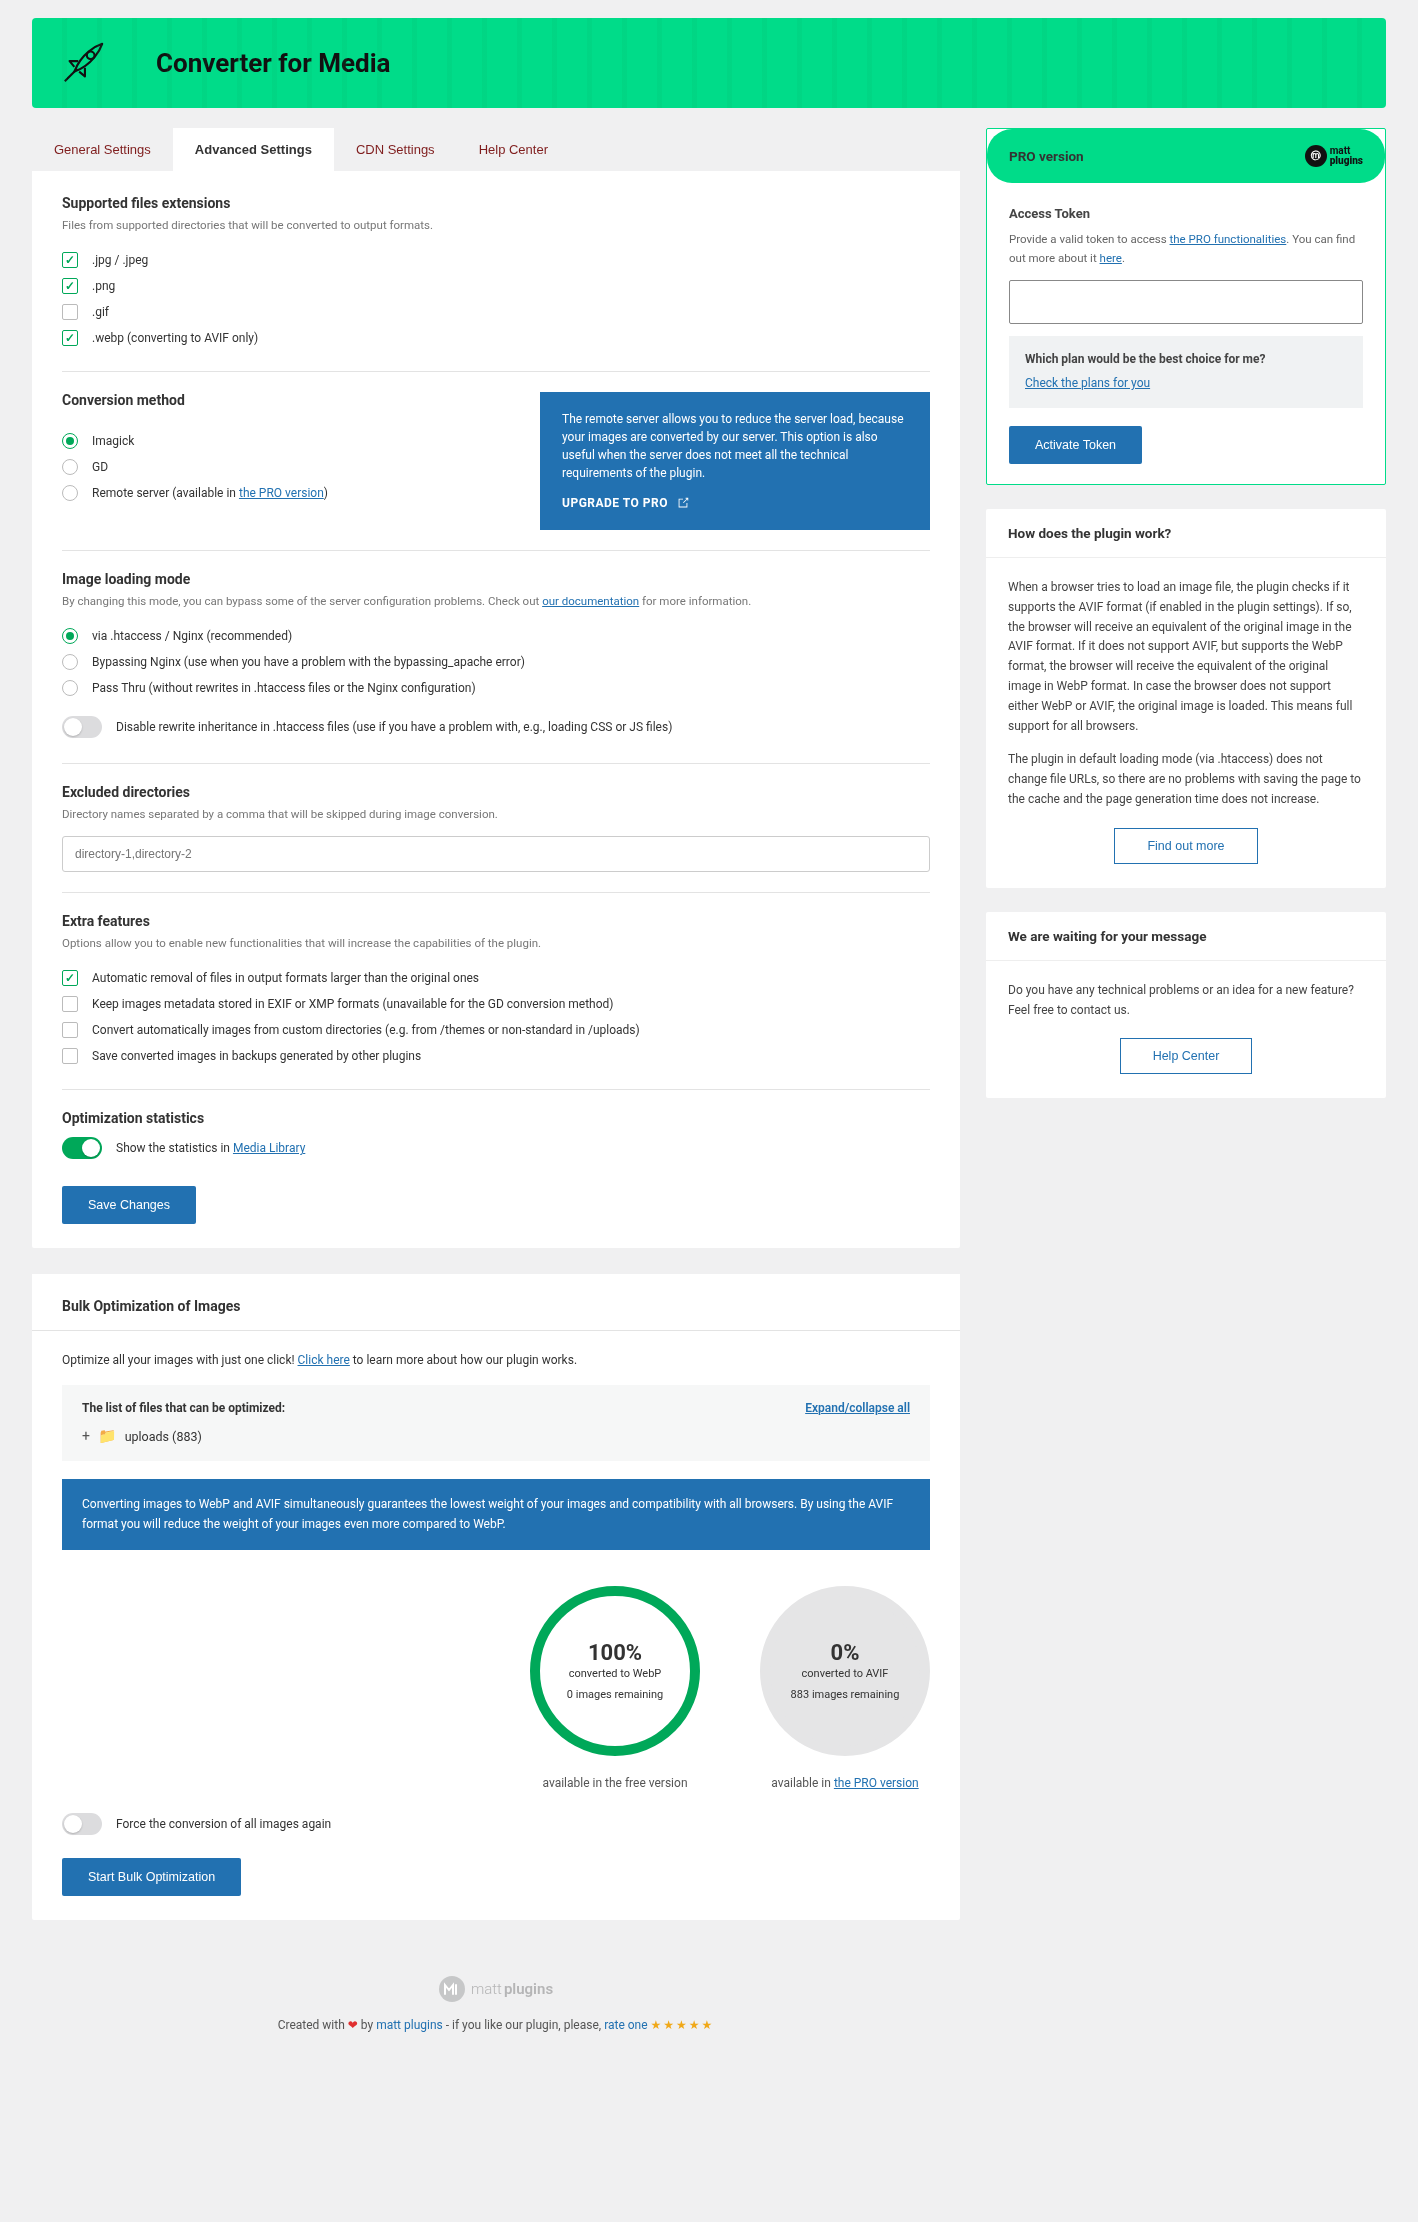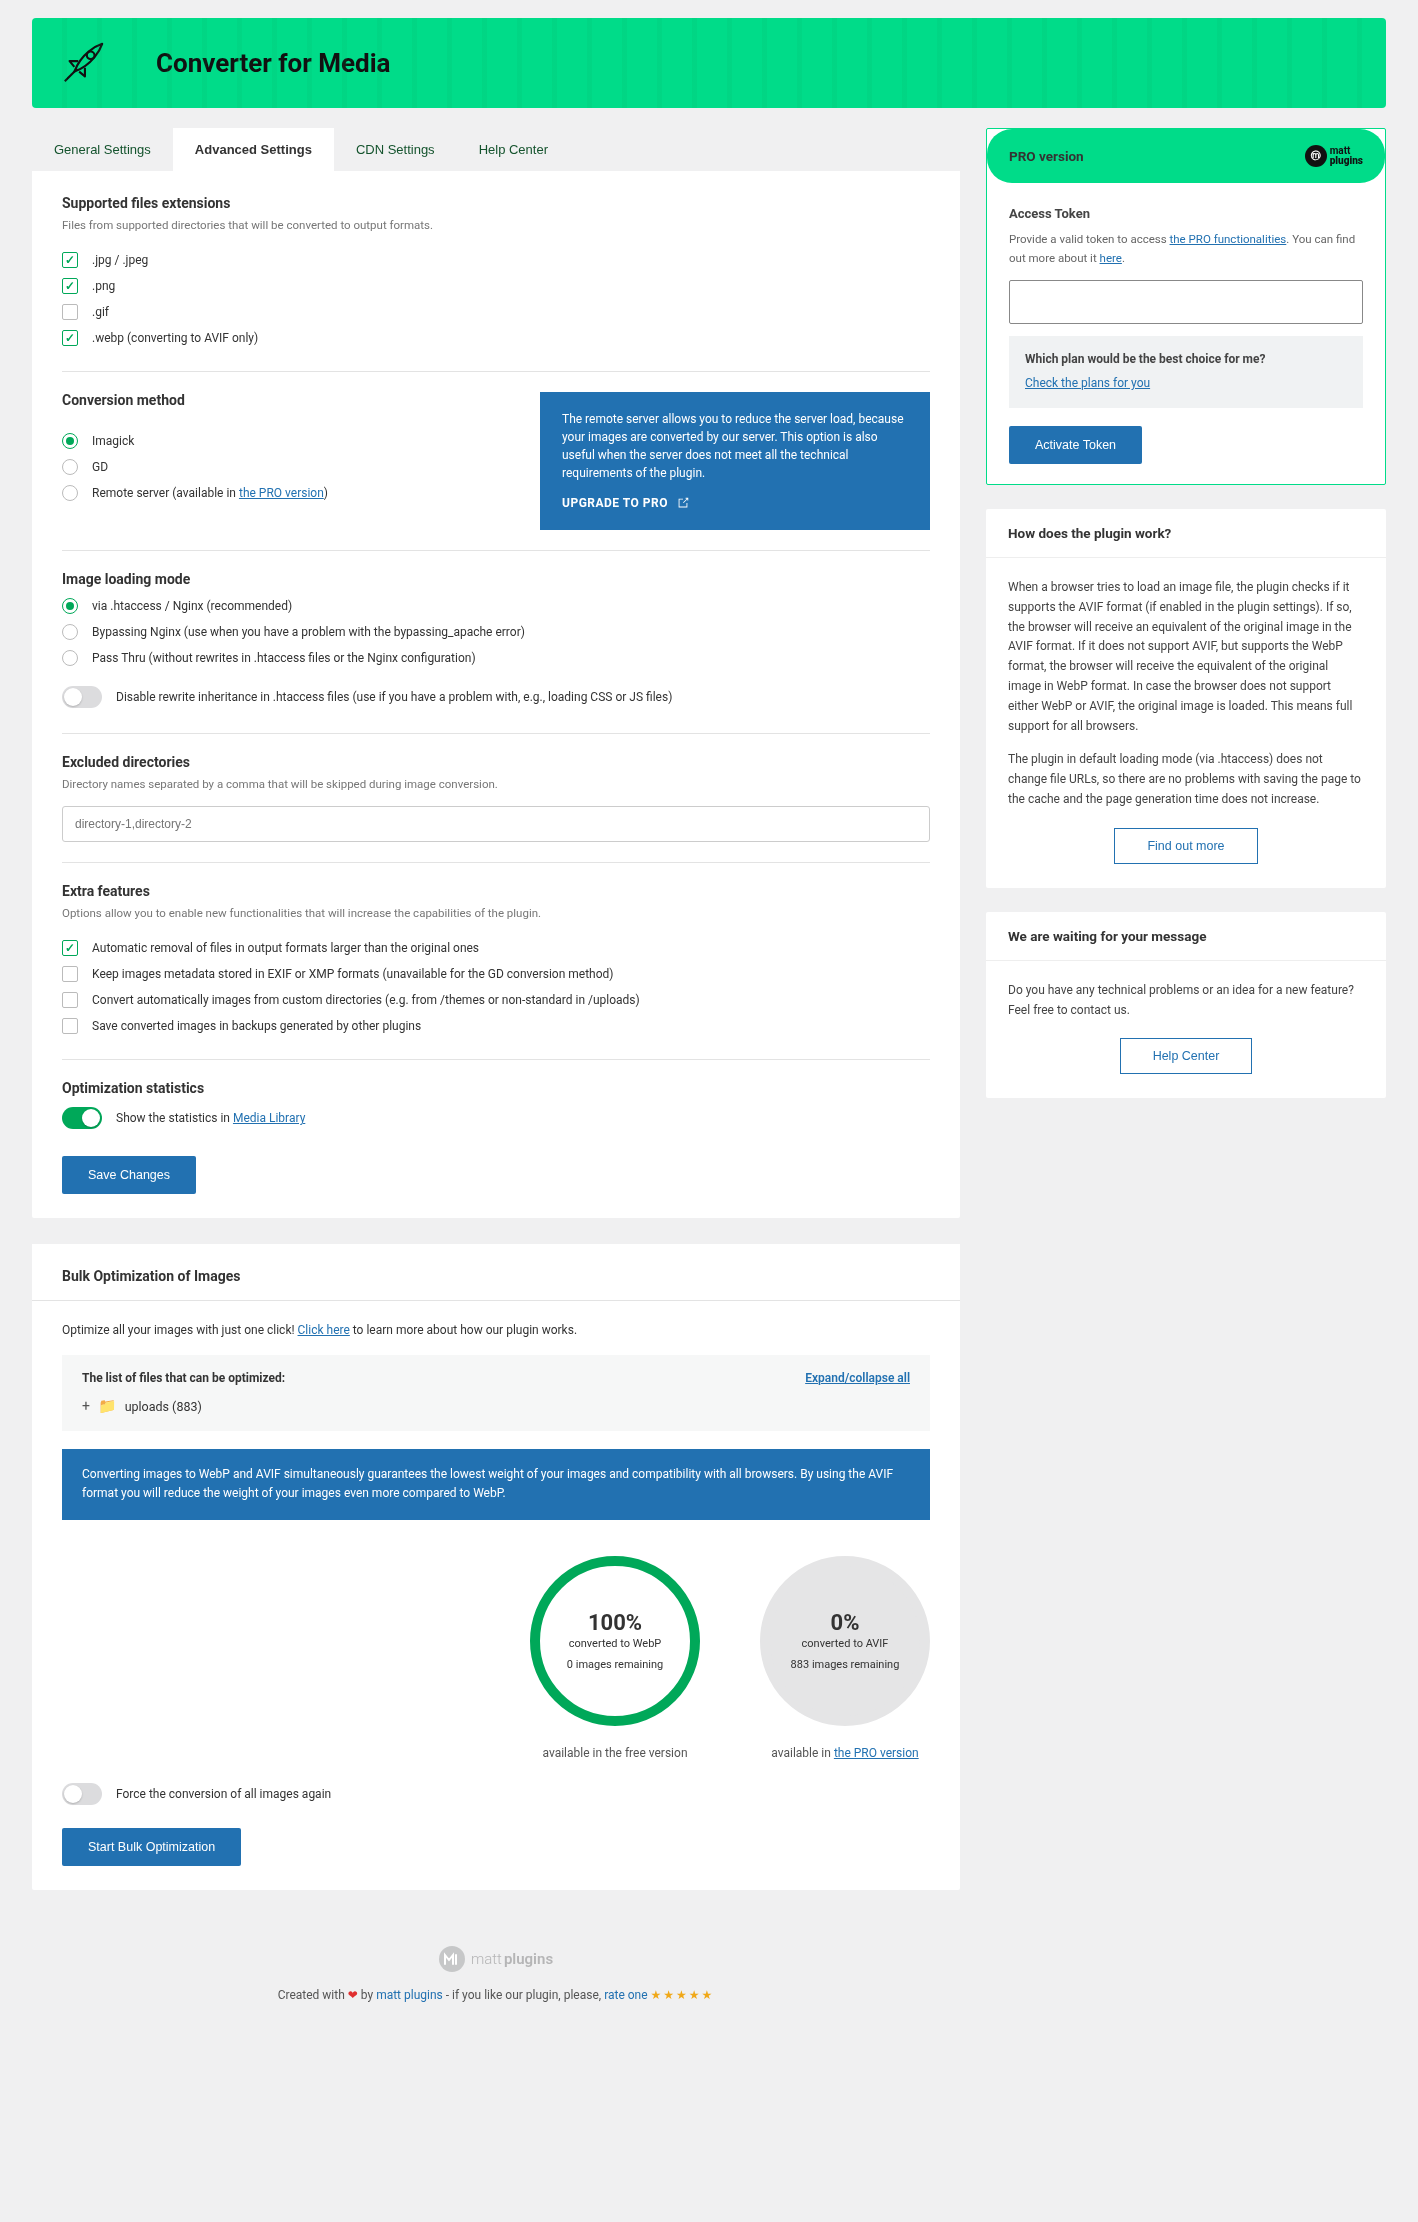--- a/index.html
+++ b/index.html
@@ -9,21 +9,21 @@
 .banner { background: #00dc89; border-radius: 4px; padding: 22px 28px; margin-bottom: 20px; display: flex; align-items: center; position: relative; overflow: hidden; gap: 32px; }
 .banner-icon { width: 46px; height: 46px; margin-right: 18px; }
 .banner-title { font-size: 26px; font-weight: 700; color: #111; }
 .banner-pattern { position: absolute; inset: 0; opacity: 0.1; background-image: repeating-linear-gradient(90deg, transparent 0 30px, #0a9f5a 30px 35px); }
 
 .cols { display: flex; gap: 26px; align-items: flex-start; }
 .left { flex: 1; min-width: 0; }
 .right { width: 400px; flex-shrink: 0; }
 
 .tabs { display: flex; background: transparent; }
-.tab { padding: 14px 22px; font-size: 13px; color: #14532d; cursor: pointer; background: transparent; border: none; }
+.tab { padding: 14px 22px; font-size: 13px; color: #7f1d1d; cursor: pointer; background: transparent; border: none; }
 .tab.active { background: #fff; color: #333; font-weight: 600; }
 
 .panel { background: #fff; border-radius: 0 0 2px 2px; padding: 24px 30px; margin-bottom: 26px; }
 
 .sect { border-bottom: 1px solid #e3e3e3; padding-bottom: 20px; margin-bottom: 20px; }
 .sect:last-child { border-bottom: none; margin-bottom: 0; padding-bottom: 0; }
 .sect-title { font-size: 14px; font-weight: 700; color: #333; margin-bottom: 6px; }
 .sect-desc { font-size: 11.5px; color: #777; margin-bottom: 14px; line-height: 1.4; }
 .sect-desc a { color: #2271b1; text-decoration: underline; }
 
@@ -173,20 +173,21 @@
         <svg width="14" height="14" viewBox="0 0 16 16">
                     <path fill="#fff" d="M11 2h3v3h-1V3.7L8.7 8 8 7.3 12.3 3H11V2zM3 3h5v1H4v8h8V8h1v5H3V3z"></path>
                   </svg>
       </div>
     </div>
   </div>
 </div>
 
 <div class="sect">
   <div class="sect-title">Image loading mode</div>
+  <div class="sect-desc"><span>By changing this mode, you can bypass some of the server configuration problems. Check out </span><a href="#">our documentation</a><span> for more information.</span></div>
   <div class="radio-row">
               <span class="radio selected"></span>
               <span>via .htaccess / Nginx (recommended)</span>
             </div>
   <div class="radio-row">
               <span class="radio"></span>
               <span>Bypassing Nginx (use when you have a problem with the bypassing_apache error)</span>
             </div>
   <div class="radio-row">
               <span class="radio"></span>

